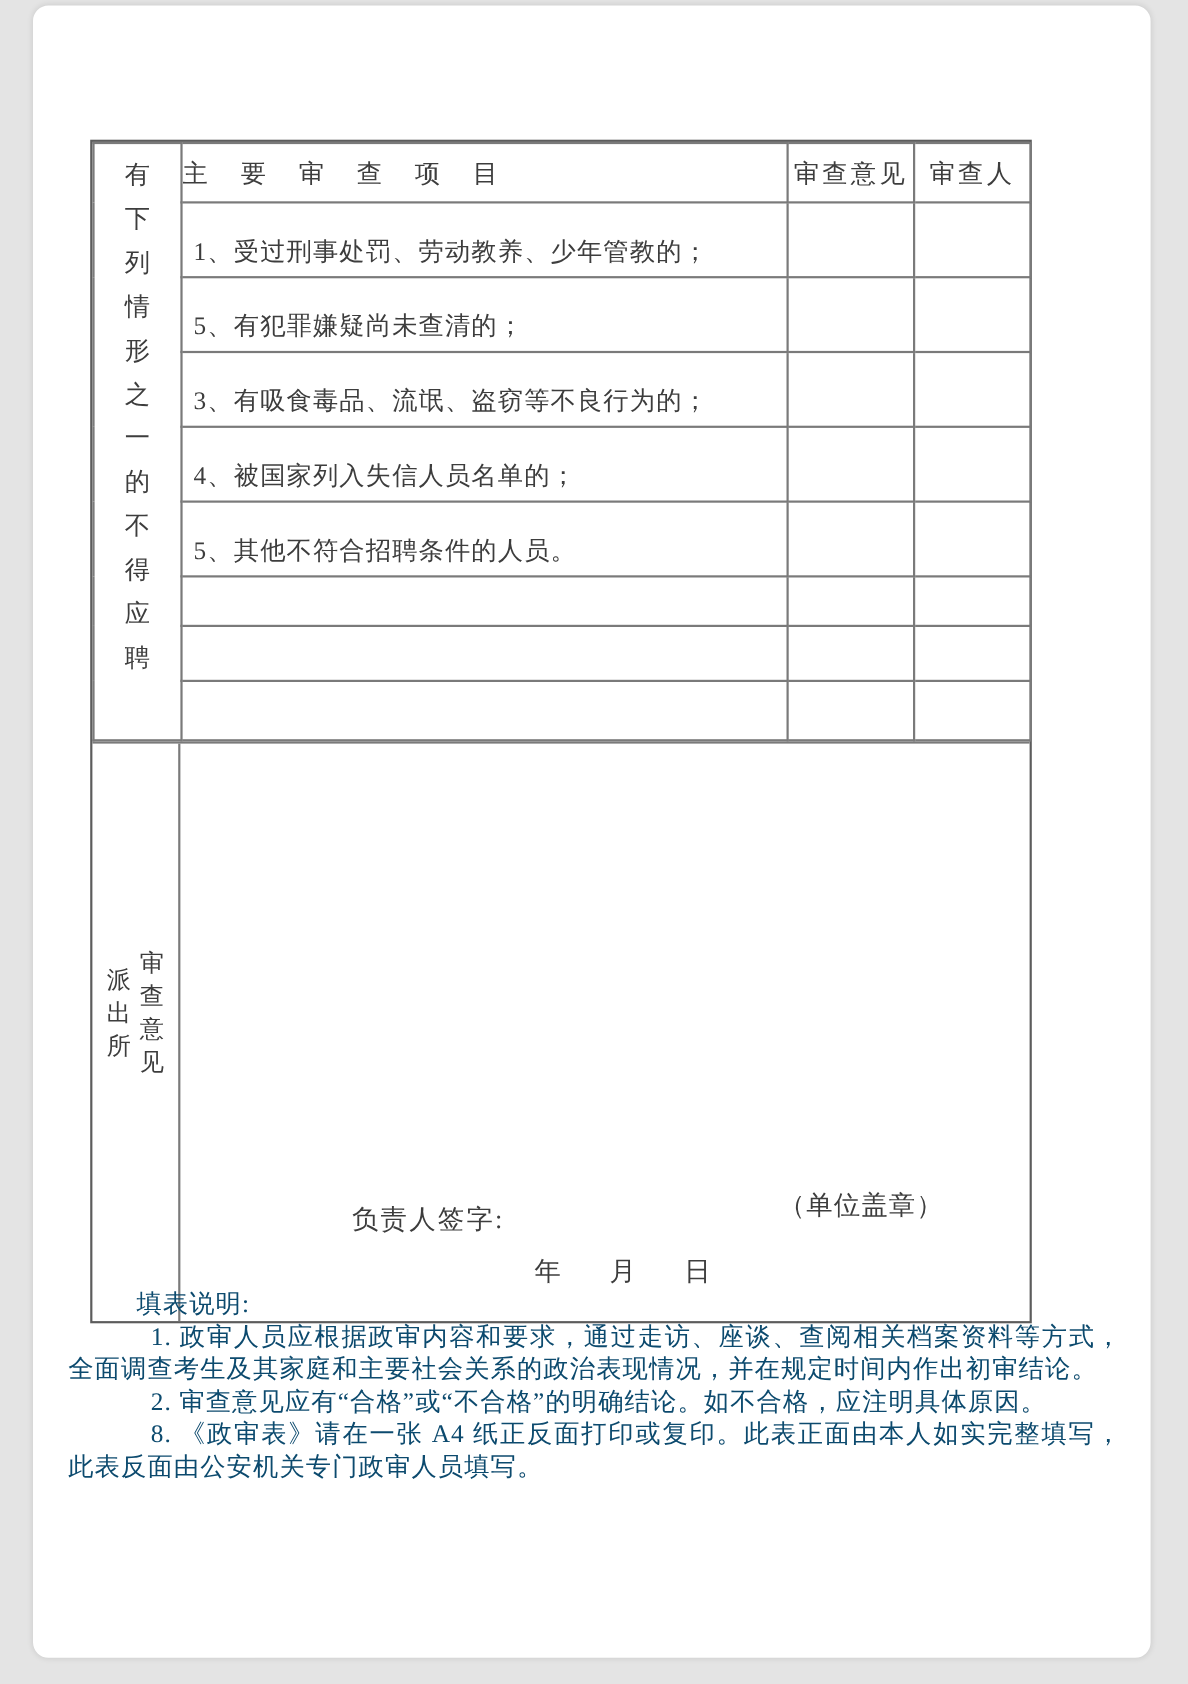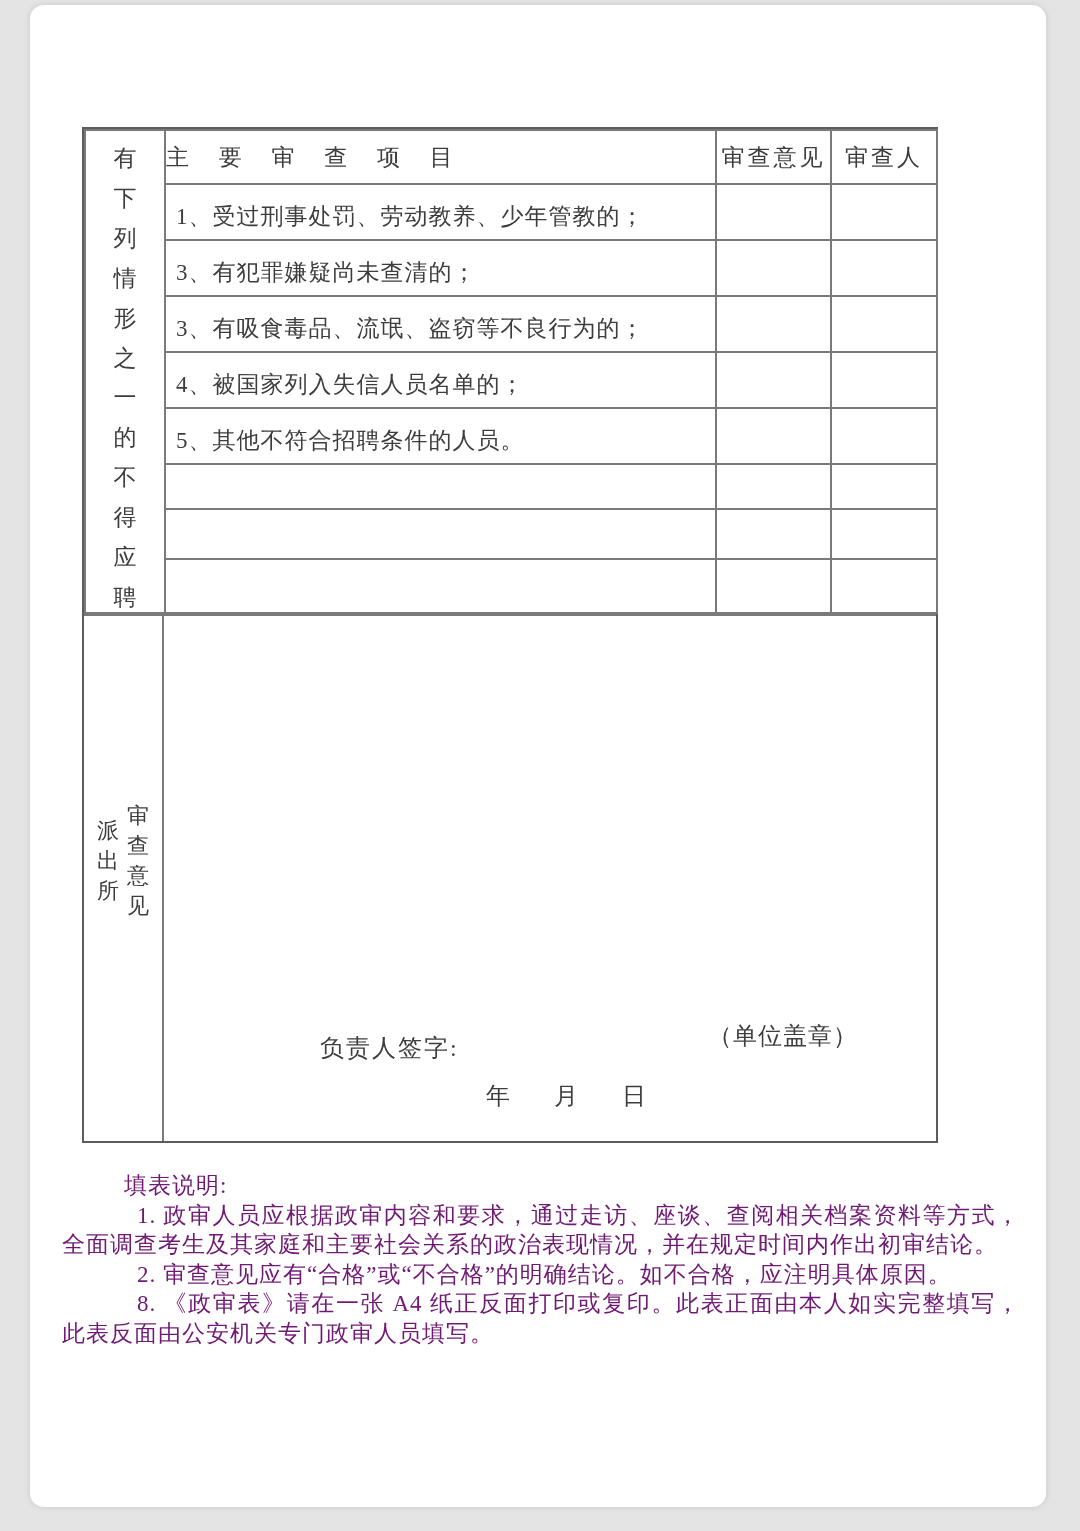--- a/index.html
+++ b/index.html
@@ -20,21 +20,21 @@
   .table-wrap {
     position:absolute; left:82px; top:127px; width:856px;
     border:2px solid #5c5c5c; background:#fff;
   }
   table.upper { width:100%; border-collapse:collapse; table-layout:fixed; }
   table.upper th, table.upper td {
     border:2px solid #7a7a7a; font-weight:normal;
     font-size:23px; color:#3d3d3d; overflow:hidden;
   }
   .h-header { height:54px; }
-  .h-item   { height:56px; }
+  .h-item   { height:68px; }
   .h-empty1 { height:45px; }
   .h-empty2 { height:50px; }
   .h-empty3 { height:54px; }
   .side-cell { vertical-align:top; background:#fff; }
   .vtext {
     height:462px; margin-top:16px;
     display:flex; flex-direction:column; justify-content:space-between;
     align-items:center; font-size:23px; line-height:1;
   }
   .vtext span { display:block; }
@@ -51,21 +51,21 @@
   .side-pair { display:flex; gap:8px; align-items:center; transform:translateY(-18px); }
   .vcol { display:flex; flex-direction:column; gap:8px; align-items:center; font-size:22px; line-height:1; }
   .vcol span { display:block; }
   .lower-main { flex:1; position:relative;margin-left:16px; }
   .sig-label  { position:absolute; left:140px; top:416px; font-size:24px; letter-spacing:2px; }
   .seal-label { position:absolute; left:528px; top:404px; font-size:24px; letter-spacing:1px; }
   .date-row   { position:absolute; left:306px; top:464px; display:flex; gap:44px; font-size:24px; }
   
   .notes {
     position:absolute; left:62px; top:1171px; width:958px;
-    font-size:23px; line-height:29.5px; letter-spacing:1px; color:#701a75;
+    font-size:23px; line-height:29.5px; letter-spacing:1px; color:#0c4a6e;
   }
   .notes-title { text-indent:62px; }
   .note-p { text-indent:75px; text-align:justify; }
 </style>
 </head>
 <body>
 
 <div class="paper"></div>
 
 <div class="table-wrap">
@@ -97,21 +97,21 @@
       <th class="items-head">主  要  审  查  项  目</th>
       <th class="small-head">审查意见</th>
       <th class="small-head">审查人</th>
     </tr>
     <tr class="h-item">
       <td class="item-cell">1、受过刑事处罚、劳动教养、少年管教的；</td>
       <td class="blank-cell"></td>
       <td class="blank-cell"></td>
     </tr>
     <tr class="h-item">
-      <td class="item-cell">3、有犯罪嫌疑尚未查清的；</td>
+      <td class="item-cell">5、有犯罪嫌疑尚未查清的；</td>
       <td class="blank-cell"></td>
       <td class="blank-cell"></td>
     </tr>
     <tr class="h-item">
       <td class="item-cell">3、有吸食毒品、流氓、盗窃等不良行为的；</td>
       <td class="blank-cell"></td>
       <td class="blank-cell"></td>
     </tr>
     <tr class="h-item">
       <td class="item-cell">4、被国家列入失信人员名单的；</td>

